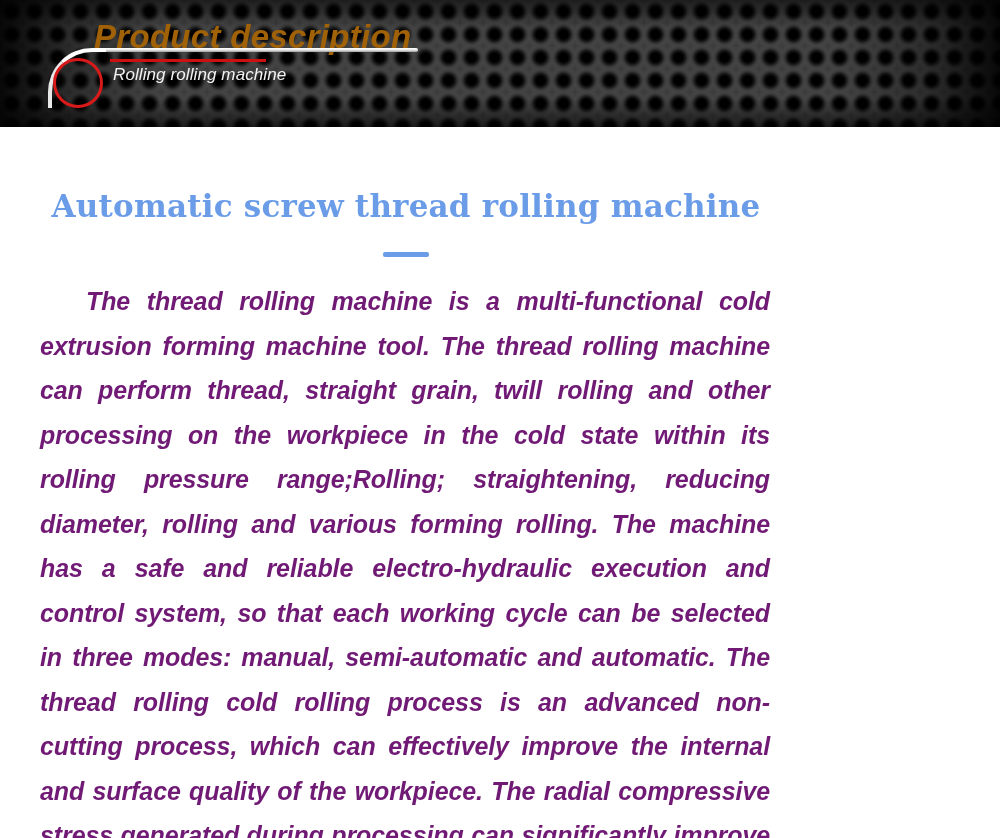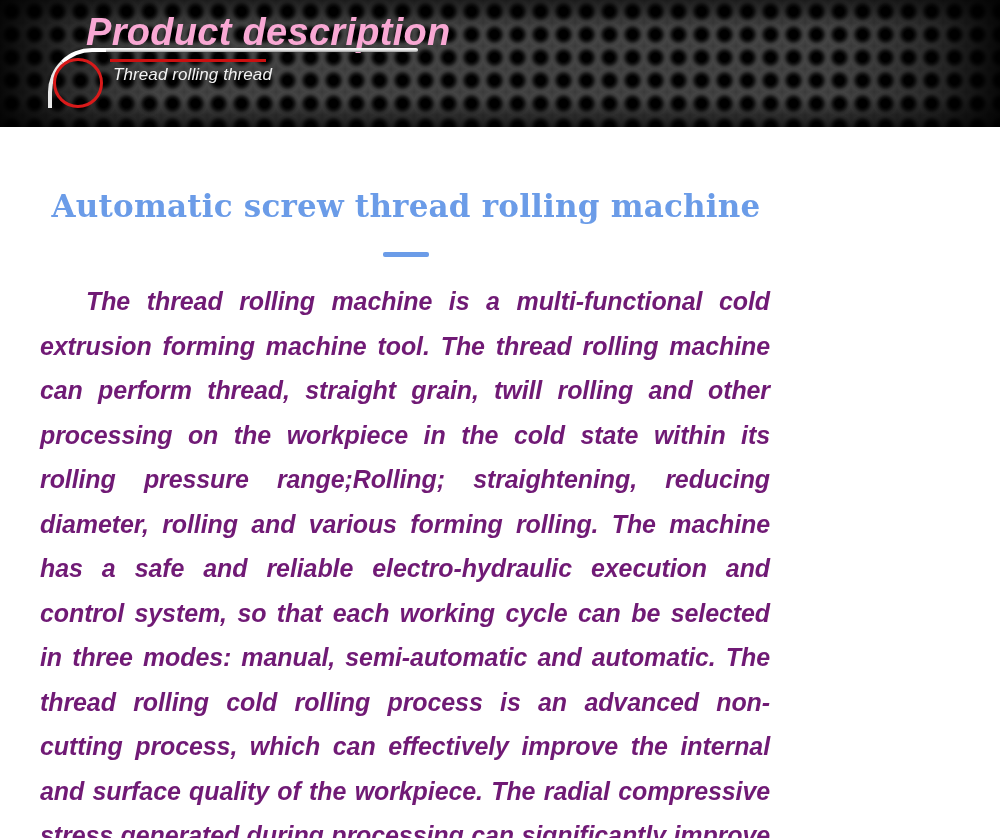--- a/index.html
+++ b/index.html
@@ -40,24 +40,24 @@
       linear-gradient(to right, rgba(0,0,0,0.88) 0%, rgba(0,0,0,0.35) 7%, rgba(0,0,0,0.0) 16%,
                       rgba(0,0,0,0.0) 84%, rgba(0,0,0,0.35) 93%, rgba(0,0,0,0.88) 100%),
       linear-gradient(to bottom, rgba(0,0,0,0.55) 0%, rgba(0,0,0,0.0) 22%,
                       rgba(0,0,0,0.0) 78%, rgba(0,0,0,0.60) 100%);
   }
 
   .banner-title {
     position: absolute;
     left: 86px;
     top: 11px;
-    margin: 0;
-    color: #f9a8d4;
+    margin: 8px;
+    color: #a16207;
     font-family: "Liberation Sans", sans-serif;
-    font-size: 38px;
+    font-size: 33px;
     font-weight: bold;
     font-style: italic;
     letter-spacing: 0.3px;
     white-space: nowrap;
     line-height: 1.12;
   }
 
   
   .white-rule {
     position: absolute;
@@ -164,21 +164,21 @@
   <div class="banner-texture"></div>
   <div class="banner-vignette"></div>
 
   <h1 class="banner-title">Product description</h1>
 
   <div class="white-rule"></div>
   <div class="white-elbow"></div>
   <div class="red-rule"></div>
   <div class="red-circle"></div>
 
-  <p class="banner-subtitle">Thread rolling thread</p>
+  <p class="banner-subtitle">Rolling rolling machine</p>
 </div>
 
 <div class="content">
 
   <h2 class="doc-title">Automatic screw thread rolling machine</h2>
 
   <div class="title-divider"></div>
 
   <p class="body-copy">The thread rolling machine is a multi-functional cold extrusion forming machine tool. The thread rolling machine can perform thread, straight grain, twill rolling and other processing on the workpiece in the cold state within its rolling pressure range;Rolling; straightening, reducing diameter, rolling and various forming rolling. The machine has a safe and reliable electro-hydraulic execution and control system, so that each working cycle can be selected in three modes: manual, semi-automatic and automatic. The thread rolling cold rolling process is an advanced non-cutting process, which can effectively improve the internal and surface quality of the workpiece. The radial compressive stress generated during processing can significantly improve the</p>
 </div>

